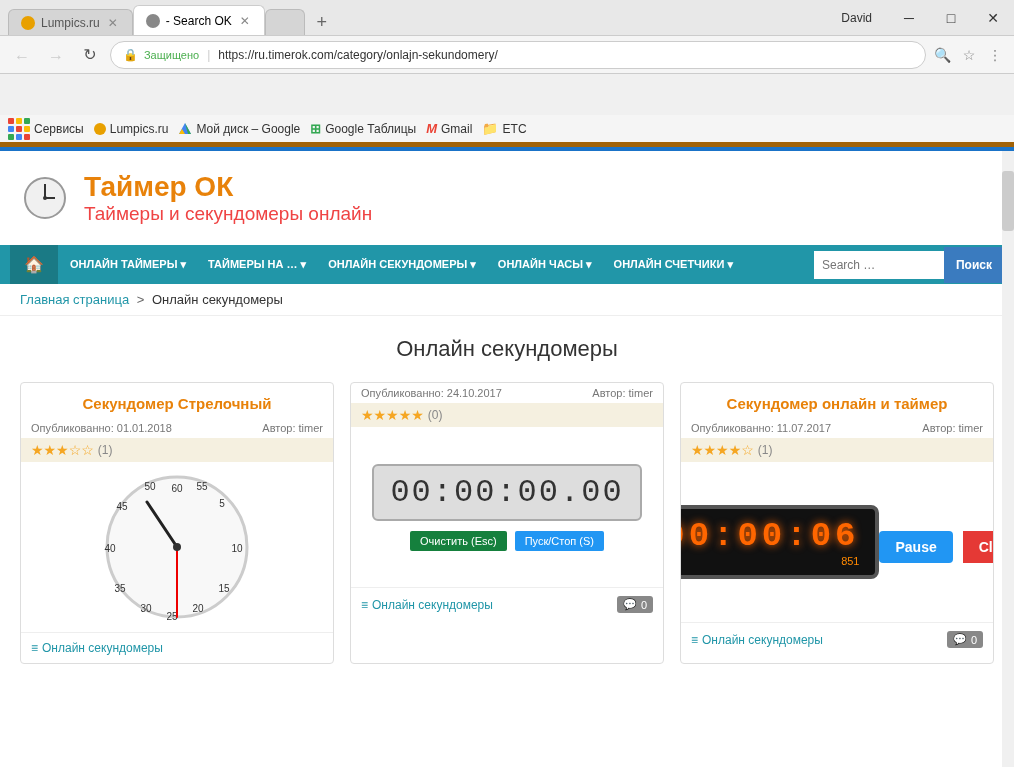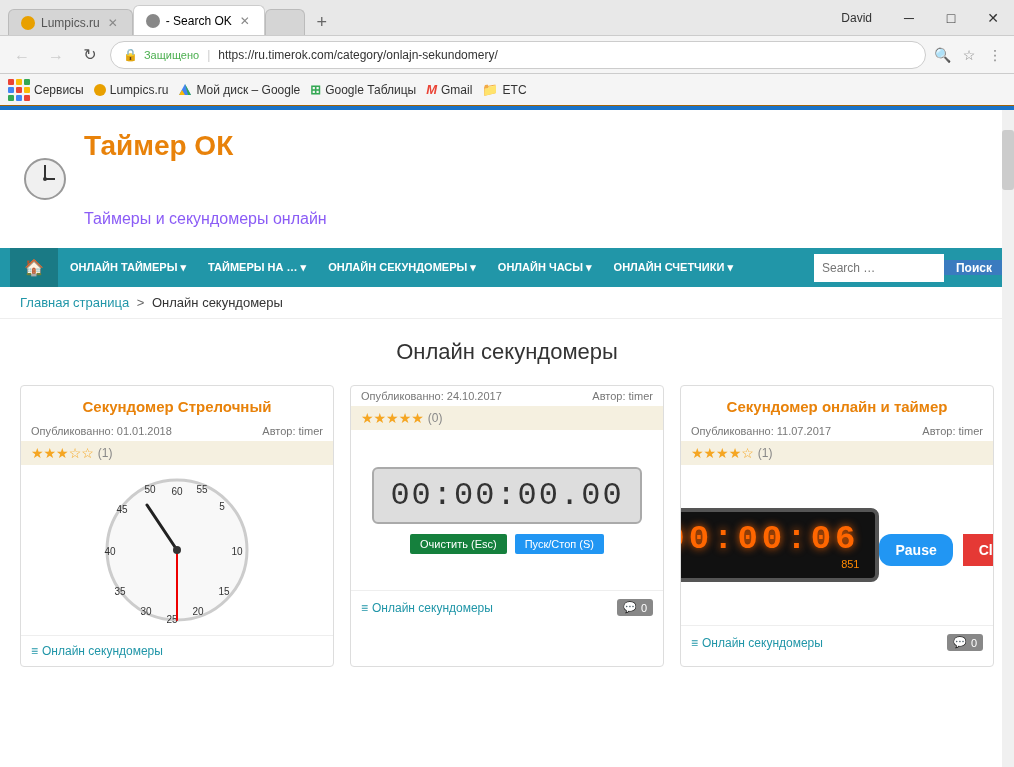--- a/index.html
+++ b/index.html
@@ -27,43 +27,43 @@
     .address-bar { background: #f5f5f5; height: 38px; display: flex; align-items: center; padding: 0 8px; gap: 6px; border-bottom: 1px solid #ccc; }
     .nav-btn { width: 28px; height: 28px; display: flex; align-items: center; justify-content: center; border-radius: 50%; cursor: pointer; color: #555; font-size: 16px; }
     .nav-btn.disabled { color: #ccc; cursor: default; }
     .address-input { flex: 1; height: 28px; border: 1px solid #ccc; border-radius: 14px; padding: 0 12px; font-size: 12px; display: flex; align-items: center; background: #fff; color: #333; gap: 6px; }
     .lock-icon { color: #4caf50; font-size: 12px; }
     .address-text { flex: 1; font-size: 12px; color: #333; }
     .addr-icons { display: flex; gap: 4px; }
     .addr-icon { width: 22px; height: 22px; display: flex; align-items: center; justify-content: center; color: #888; font-size: 14px; cursor: pointer; }
 
     
-    .bookmarks-bar { background: #f5f5f5; height: 32px; display: flex; align-items: center; padding: 0 8px; gap: 10px; border-bottom: 1px solid #a16207; font-size: 12px; }
+    .bookmarks-bar { background: #f5f5f5; height: 32px; display: flex; align-items: center; padding: 0 8px; gap: 10px; border-bottom: 5px solid #a16207; font-size: 12px; margin-top: 41px; }
     .bm-item { display: flex; align-items: center; gap: 4px; color: #333; cursor: pointer; white-space: nowrap; }
     .lumpics-circle { width: 12px; height: 12px; border-radius: 50%; background: #e8a000; }
 
     
     .blue-line { height: 4px; background: #1a73c8; }
 
     
     .page-content { background: #fff; flex: 1; overflow-y: auto; }
     
     
     .site-header { display: flex; align-items: center; padding: 20px 20px; gap: 14px; }
     .logo-circle { width: 50px; height: 50px; display: flex; align-items: center; justify-content: center; }
     .site-title { color: #e8820a; font-size: 28px; font-weight: bold; }
-    .site-subtitle { color: #8b5cf6; font-size: 16px; margin-top: 48px; }
+    .site-subtitle { color: #ef4444; font-size: 19px; }
 
     
     .nav-bar { background: #2196a8; display: flex; align-items: center; padding: 0 10px; gap: 2px; }
     .nav-home { background: #1a7a85; padding: 10px 14px; color: #fff; font-size: 16px; cursor: pointer; }
     .nav-item { color: #fff; font-size: 11px; font-weight: bold; padding: 10px 10px; cursor: pointer; display: flex; align-items: center; gap: 4px; white-space: nowrap; }
     .nav-search { display: flex; margin-left: auto; align-items: center; }
     .search-input { height: 28px; padding: 0 8px; border: none; font-size: 12px; width: 130px; color: #999; }
-    .search-btn { background: #3a7bbf; color: #fff; border: none; padding: 0 12px; height: 15px; font-size: 12px; cursor: pointer; font-weight: bold; }
+    .search-btn { background: #3a7bbf; color: #fff; border: none; padding: 0 12px; height: 36px; font-size: 12px; cursor: pointer; font-weight: bold; }
 
     
     .breadcrumb-bar { padding: 8px 20px; font-size: 13px; color: #2196a8; border-bottom: 1px solid #eee; }
     .breadcrumb-bar a { color: #2196a8; text-decoration: none; }
     .breadcrumb-sep { color: #666; margin: 0 4px; }
     .breadcrumb-current { color: #333; }
 
     
     .main-content { padding: 20px; }
     .page-title { text-align: center; font-size: 22px; color: #333; margin-bottom: 20px; font-weight: normal; }
@@ -79,21 +79,21 @@
     .card-footer { display: flex; align-items: center; justify-content: space-between; padding: 8px 10px; border-top: 1px solid #eee; font-size: 12px; }
     .card-footer-link { color: #2196a8; text-decoration: none; display: flex; align-items: center; gap: 4px; }
     .comment-badge { background: #888; color: #fff; border-radius: 3px; padding: 2px 6px; font-size: 11px; display: flex; align-items: center; gap: 4px; }
 
     
     .digital-display { background: #ddd; border: 2px solid #aaa; border-radius: 6px; padding: 8px 16px; font-size: 32px; font-family: 'Courier New', monospace; color: #333; letter-spacing: 2px; }
     .card2-buttons { display: flex; gap: 8px; margin-top: 10px; }
     .btn-green { background: #15803d; color: #fff; border: none; padding: 4px 10px; font-size: 11px; cursor: pointer; border-radius: 2px; }
     .btn-green2 { background: #2196F3; color: #fff; border: none; padding: 4px 10px; font-size: 11px; cursor: pointer; border-radius: 2px; }
     .card3-buttons { display: flex; gap: 10px; margin-top: 10px; }
-    .btn-pause { background: #2196F3; color: #fff; border: none; padding: 8px 16px; font-size: 14px; cursor: pointer; border-radius: 12px; font-weight: bold; }
+    .btn-pause { background: #2196F3; color: #fff; border: none; padding: 8px 16px; font-size: 14px; cursor: pointer; border-radius: 4px; font-weight: bold; }
     .btn-clear { background: #e53935; color: #fff; border: none; padding: 8px 16px; font-size: 14px; cursor: pointer; border-radius: 0; font-weight: bold; }
 
     .scrollbar-track { position: absolute; right: 0; top: 0; width: 12px; height: 100%; background: #f0f0f0; }
     .scrollbar-thumb { width: 12px; height: 60px; background: #ccc; border-radius: 3px; margin-top: 20px; }
   </style>
 </head>
 <body>
 
 <div class="browser-window">
 

